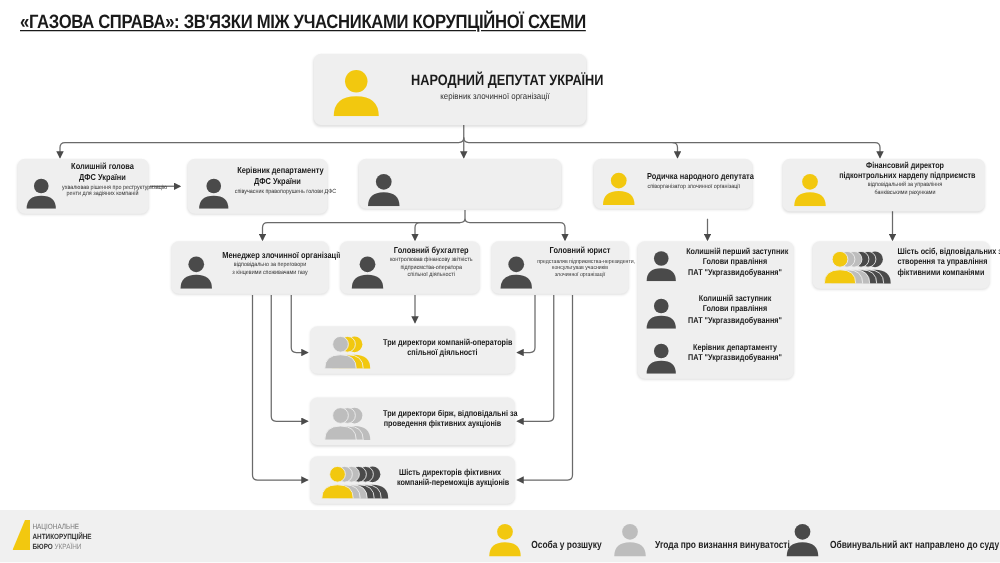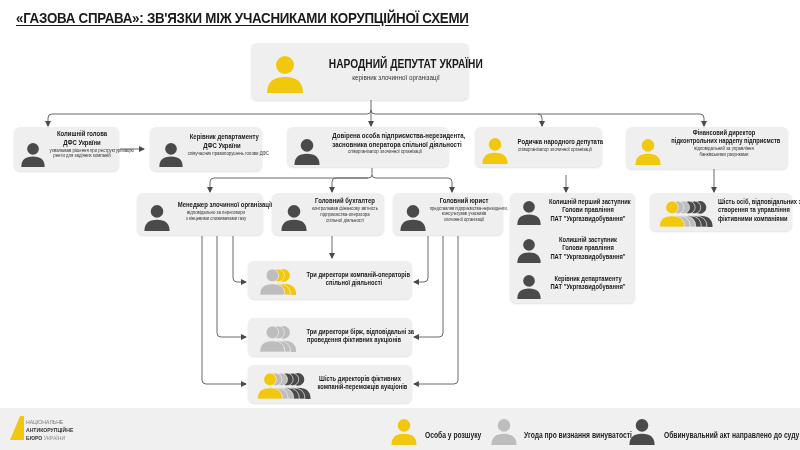--- a/index.html
+++ b/index.html
@@ -91,25 +91,20 @@
     <span class="h" style="font-size:7px">ДФС України</span>
     <span class="s" style="font-size:4.8px">співучасник правопорушень голови ДФС</span>
   </div>
 </div>
 
 <div class="box" style="left:287px;top:127px;width:162px;height:40px;">
   <svg class="person" style="left:6px;top:10px" width="28" height="28" viewBox="0 0 40 40">
       <circle cx="20" cy="12" r="9" fill="#4a4a4a"></circle>
       <path d="M2,40 Q2,24 20,24 Q38,24 38,40 Z" fill="#4a4a4a"></path>
     </svg>
-  <div class="txt" style="left:36px;top:4px;width:124px;">
-    <span class="h" style="font-size:7.2px">Довірена особа підприємства-нерезидента,</span>
-    <span class="h" style="font-size:7.2px">засновника оператора спільної діяльності</span>
-    <span class="s" style="font-size:4.8px">співорганізатор злочинної організації</span>
-  </div>
 </div>
 
 <div class="box" style="left:475px;top:127px;width:127px;height:40px;">
   <svg class="person" style="left:6px;top:9px" width="28" height="28" viewBox="0 0 40 40">
       <circle cx="20" cy="12" r="9" fill="#f2c80f"></circle>
       <path d="M2,40 Q2,24 20,24 Q38,24 38,40 Z" fill="#f2c80f"></path>
     </svg>
   <div class="txt" style="left:36px;top:11px;width:88px;">
     <span class="h" style="font-size:7px">Родичка народного депутата</span>
     <span class="s" style="font-size:4.8px">співорганізатор злочинної організації</span>

